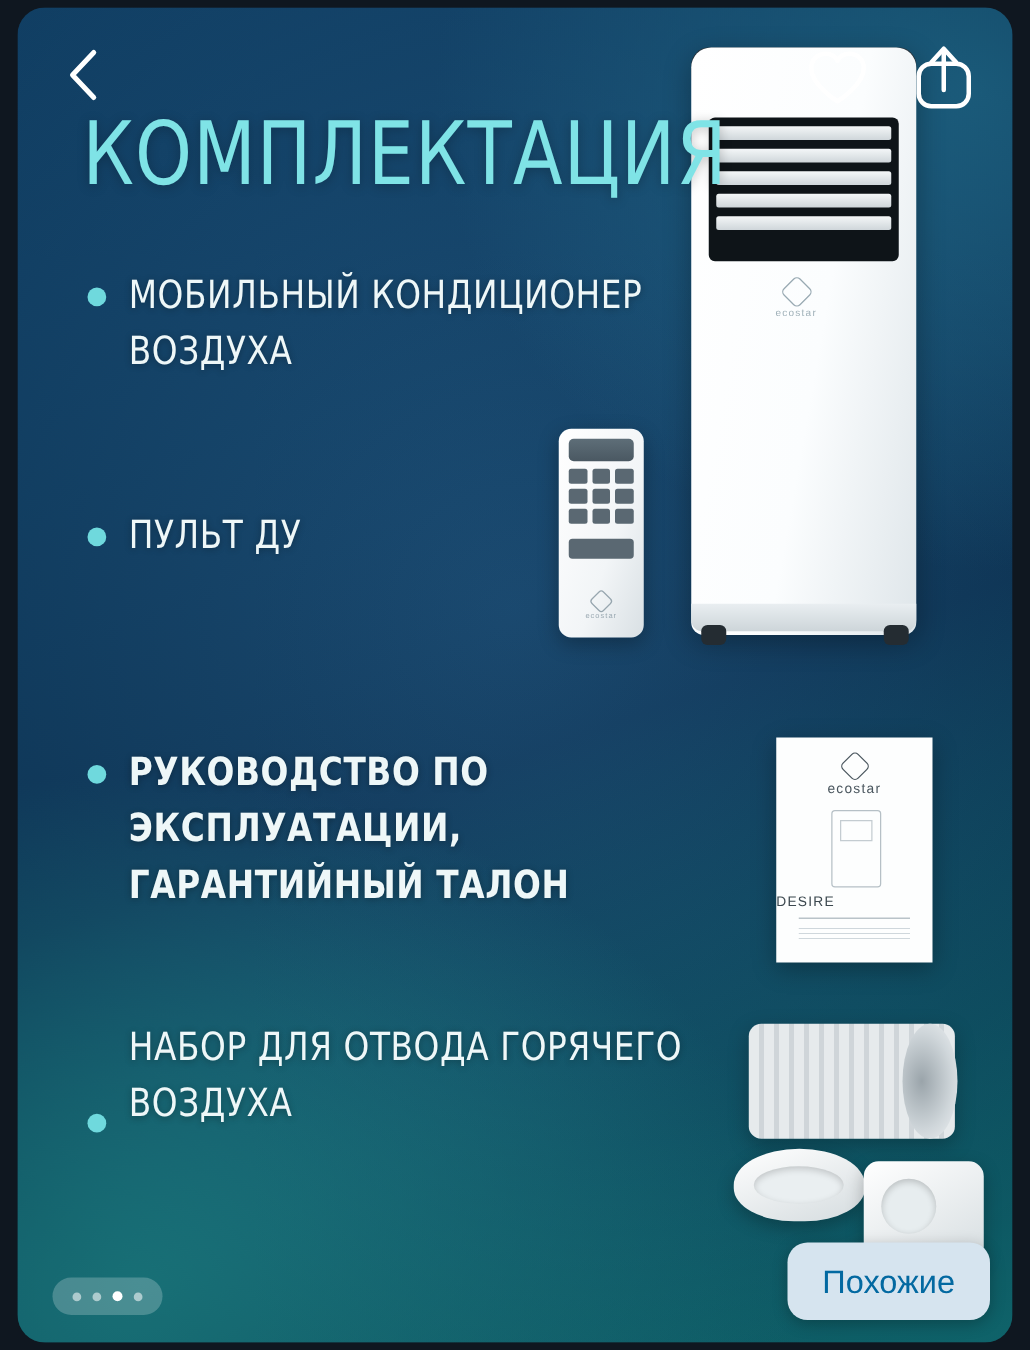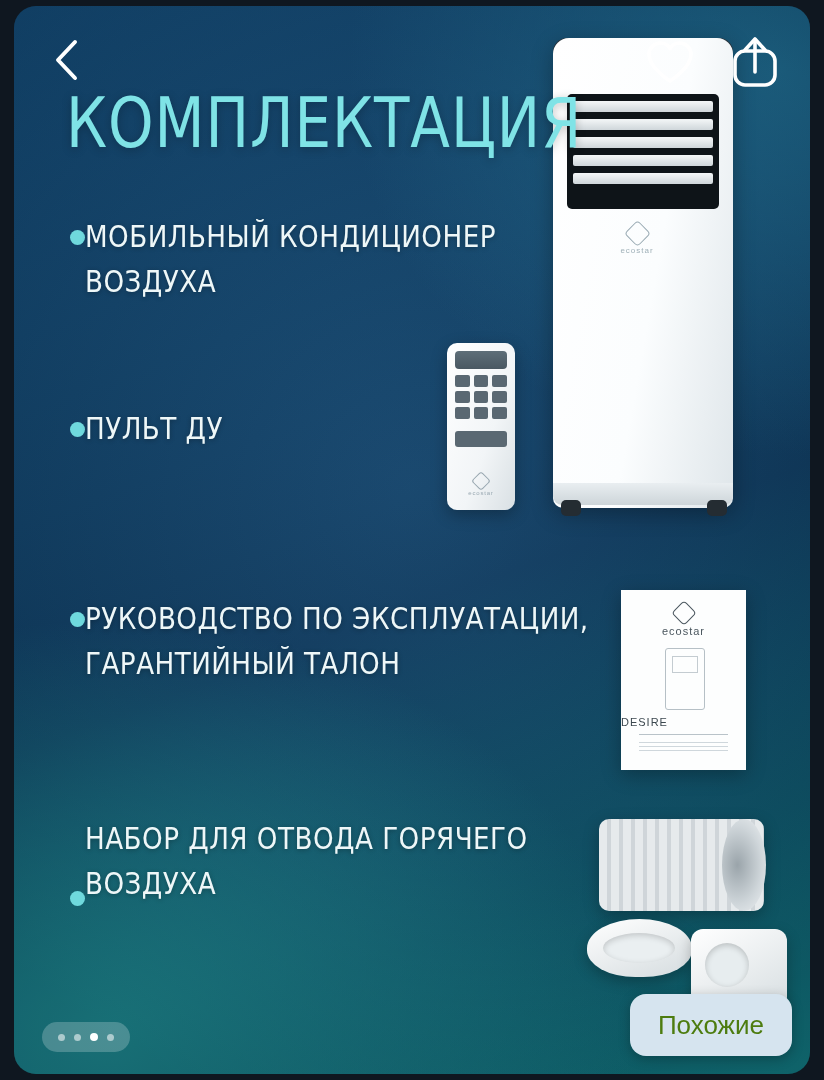--- a/index.html
+++ b/index.html
@@ -105,20 +105,21 @@
     position: absolute;
     left: 56px;
     top: 200px;
     width: 620px;
     z-index: 30;
   }
   .bullet {
     position: absolute;
     display: flex;
     align-items: flex-start;
+    gap: 18px;
   }
   .bullet .dot {
     width: 15px;
     height: 15px;
     border-radius: 50%;
     background: #6fd9dd;
     margin-top: 16px;
     flex: 0 0 auto;
   }
   .bullet .txt {
@@ -127,21 +128,21 @@
     line-height: 1.45;
     letter-spacing: 0.5px;
     font-family: "DejaVu Sans Condensed", "Liberation Sans Narrow", "Liberation Sans", sans-serif;
     transform: scaleX(0.94);
     transform-origin: left top;
     text-shadow: 0 1px 6px rgba(0,0,0,0.3);
     white-space: pre-line;
   }
   #b0 { top: 8px;  left: 0; width: 560px;}
   #b1 { top: 200px; left: 0; }
-  #b2 { top: 390px; left: 0; width: 560px;}
+  #b2 { top: 390px; left: 0; width: 560px; font-weight: bold;}
   #b3 { top: 610px; left: 0; width: 520px; align-items: flex-end;}
 
   
   .watermark {
     position: absolute;
     left: 276px;
     top: 518px;
     font-size: 31px;
     color: rgba(222,240,244,0.45);
     letter-spacing: 1px;
@@ -429,21 +430,21 @@
   .similar {
     position: absolute;
     right: 18px;
     bottom: 18px;
     height: 62px;
     padding: 0 28px;
     display: flex;
     align-items: center;
     justify-content: center;
     background: #d6e4ef;
-    color: #4d7c0f;
+    color: #0369a1;
     font-size: 26px;
     border-radius: 16px;
     box-shadow: 0 3px 12px rgba(0,0,0,0.25);
     cursor: pointer;
     z-index: 45;
     font-family: "Liberation Sans", sans-serif;
   }
 </style>
 </head>
 <body>

